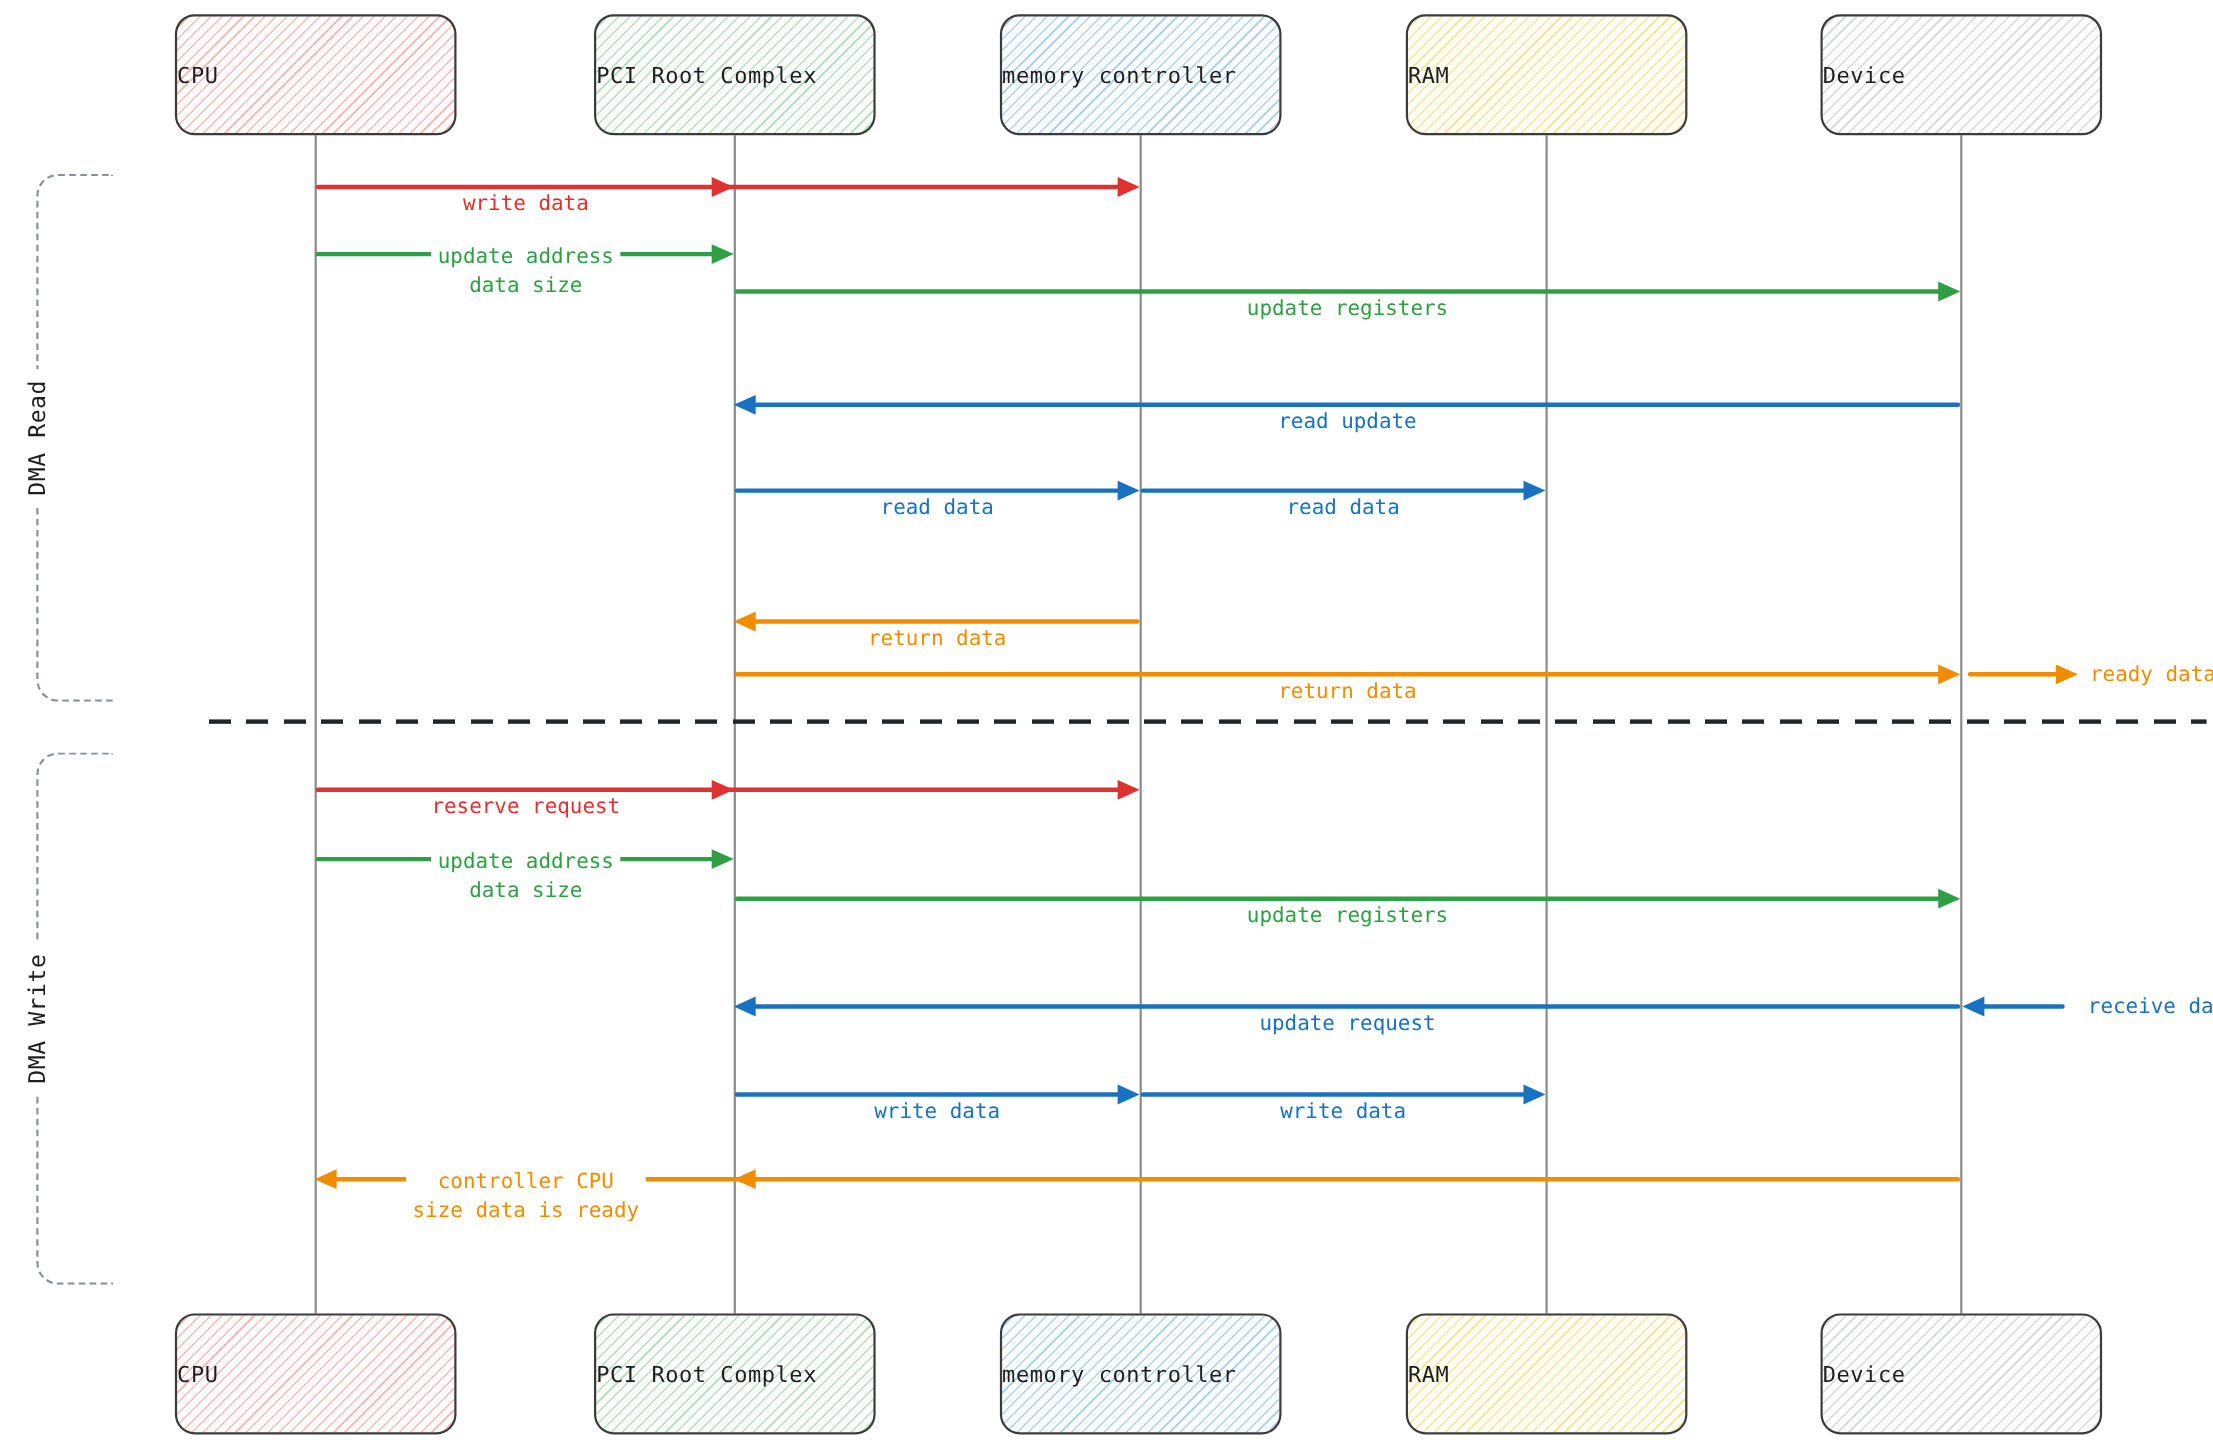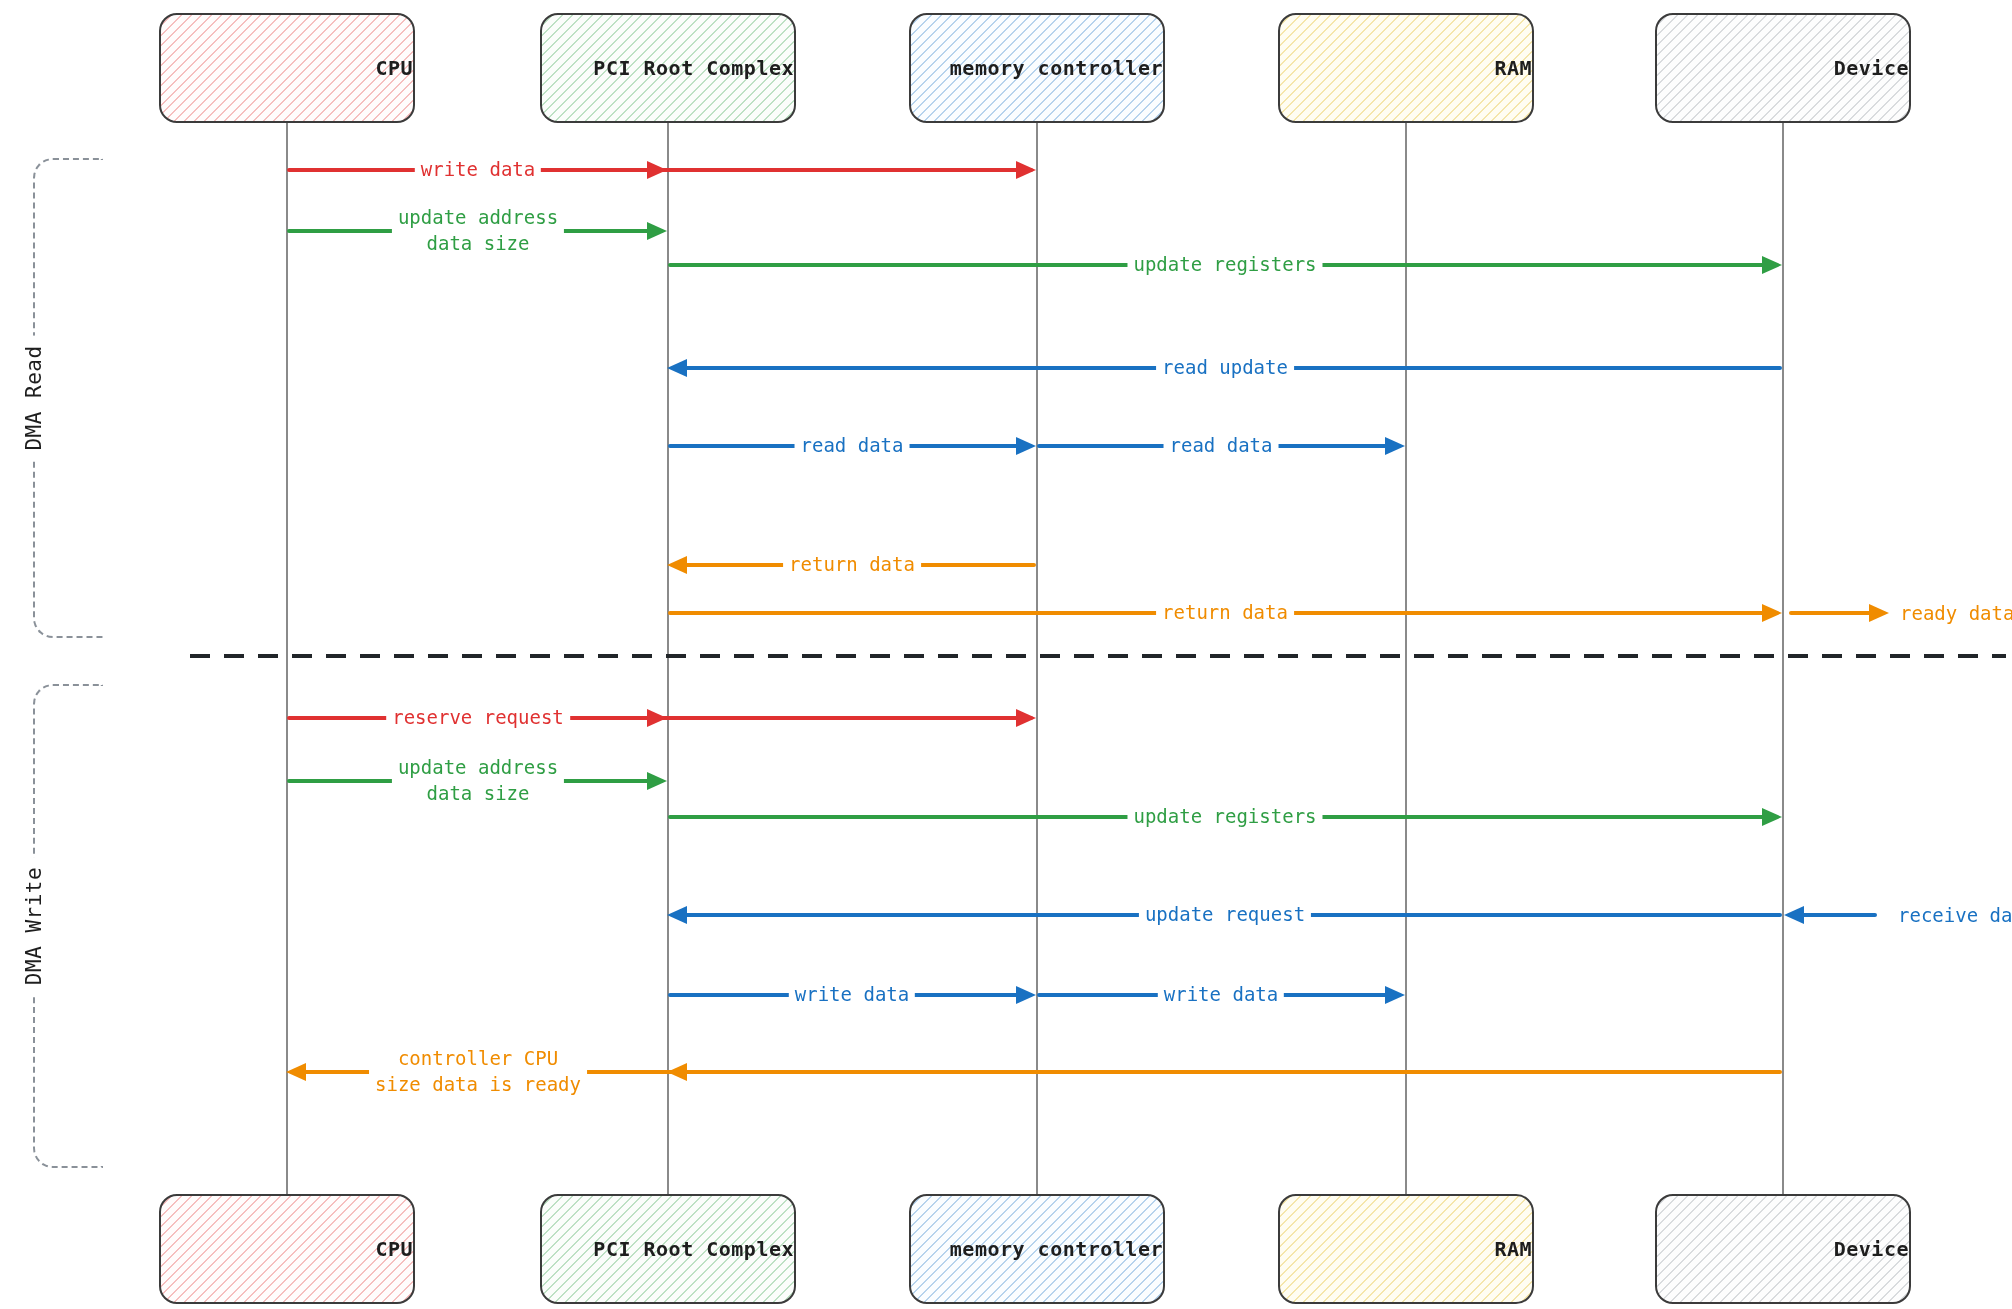--- a/index.html
+++ b/index.html
@@ -12,24 +12,23 @@
   }
   
   .lifeline{
     position:absolute;top:123px;height:1071px;width:2px;
     background:#8a8a8a;
   }
   
   .actor-box{
     position:absolute;width:256px;height:110px;
     border:2px solid #3b3b3b;border-radius:18px;
-    display:flex;align-items:center;justify-content:flex-end;
+    display:flex;align-items:center;justify-content:flex-start;
     font-size:20px;color:#1e1e1e;letter-spacing:0.5px;
     box-sizing:border-box;
-    font-weight:bold;
   }
   .hatch-red   {background-color:#fffcfc;background-image:repeating-linear-gradient(135deg,rgba(224,49,49,.30) 0 1.4px,transparent 1.4px 7px);}
   .hatch-green {background-color:#fbfdfb;background-image:repeating-linear-gradient(135deg,rgba(47,158,68,.30) 0 1.4px,transparent 1.4px 7px);}
   .hatch-blue  {background-color:#fafdff;background-image:repeating-linear-gradient(135deg,rgba(25,113,194,.30) 0 1.4px,transparent 1.4px 7px);}
   .hatch-yellow{background-color:#fffdf2;background-image:repeating-linear-gradient(135deg,rgba(223,180,20,.32) 0 1.4px,transparent 1.4px 7px);}
   .hatch-gray  {background-color:#fdfdfd;background-image:repeating-linear-gradient(135deg,rgba(134,142,150,.30) 0 1.4px,transparent 1.4px 7px);}
 
   
   .msg{position:absolute;left:0;top:0;width:100%;height:0;}
   .mline{
@@ -37,21 +36,21 @@
     transform:translateY(-50%);background:currentColor;
   }
   .ah{
     position:absolute;top:0;width:0;height:0;
     border-top:9px solid transparent;border-bottom:9px solid transparent;
     transform:translateY(-50%);
   }
   .ah.r{border-left:20px solid currentColor;margin-left:-20px;}
   .ah.l{border-right:20px solid currentColor;}
   .mlabel{
-    position:absolute;top:0;transform:translate(-50%,-50%);
+    position:absolute;top:16px;transform:translate(-50%,-50%);
     background:#ffffff;padding:0 6px;
     font-size:19px;line-height:1.35;white-space:nowrap;text-align:center;
   }
   .mside{
     position:absolute;top:0;transform:translateY(-50%);
     font-size:19px;white-space:nowrap;
   }
   .c-red{color:var(--red);}
   .c-green{color:var(--green);}
   .c-blue{color:var(--blue);}

